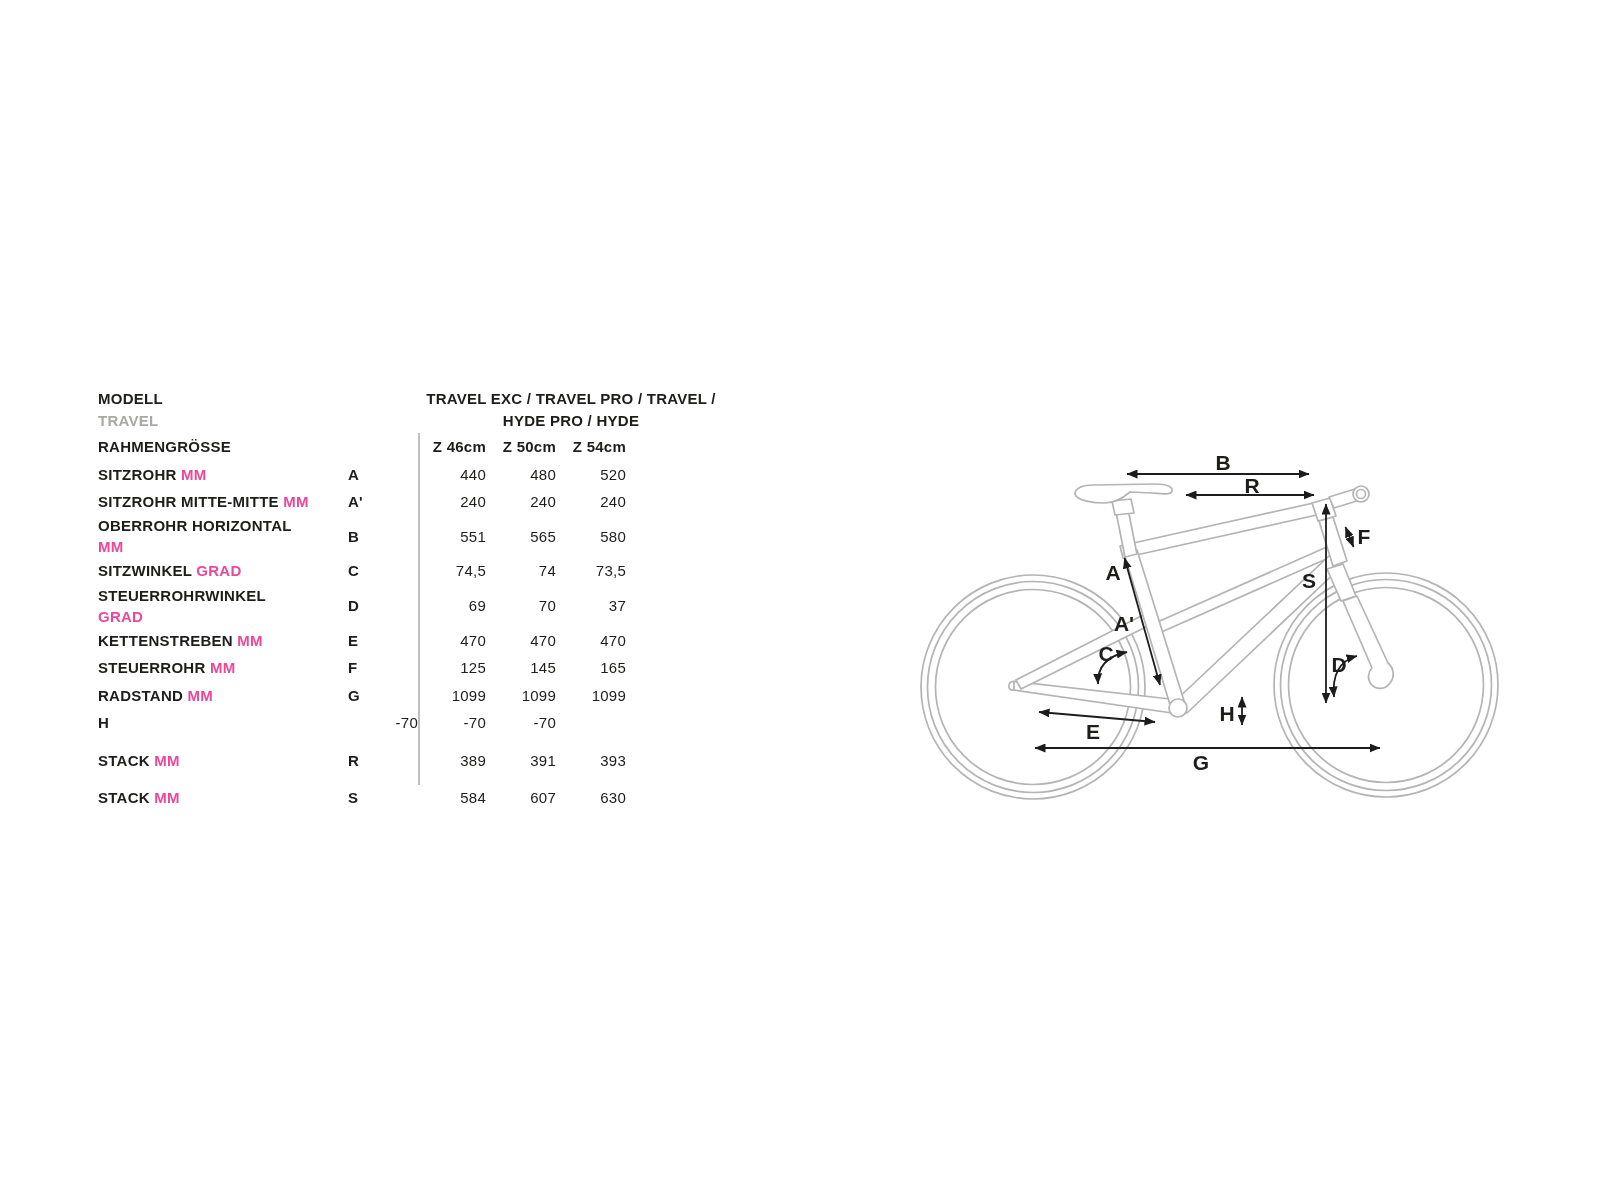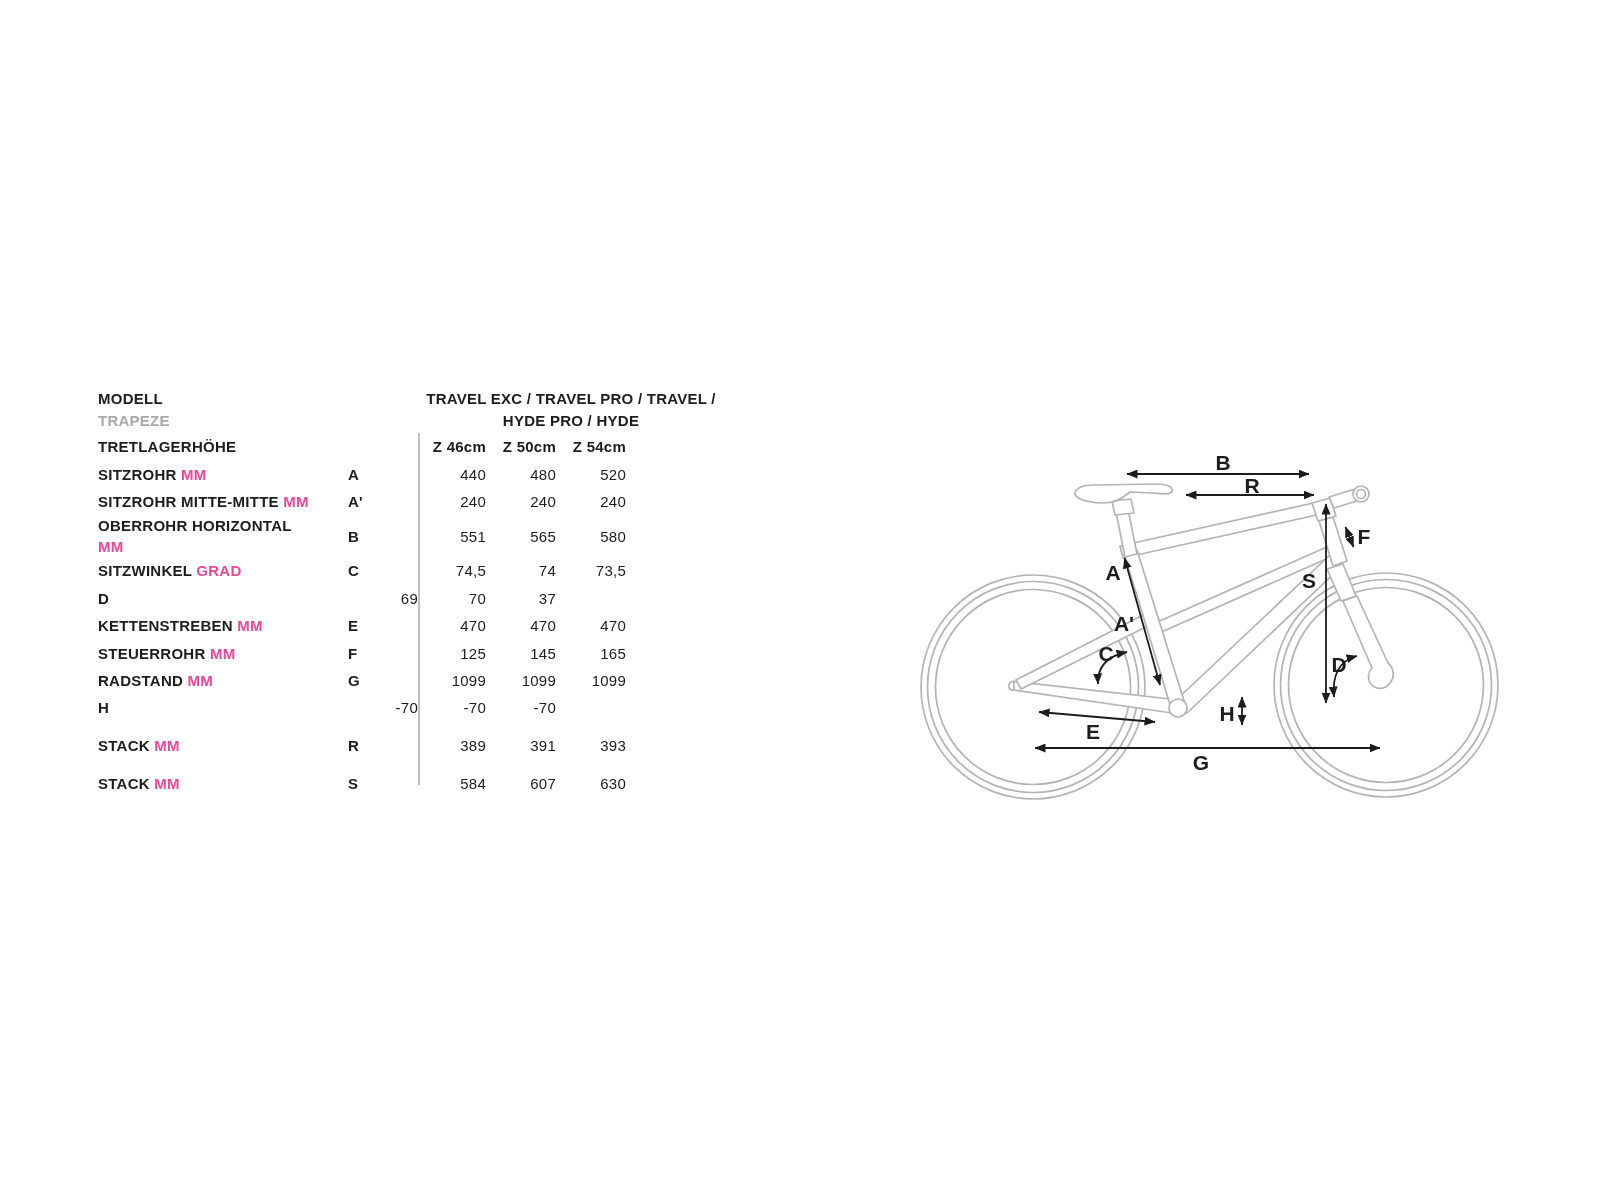--- a/index.html
+++ b/index.html
@@ -27,32 +27,32 @@
   .dim{stroke:#1c1c1c;stroke-width:1.8;fill:none;}
 </style>
 </head>
 <body>
 
 <div id="canvas">
 
   <div class="spec">
     <div class="model-label">
       <div>MODELL</div>
-      <div class="sub">TRAPEZE</div>
+      <div class="sub">TRAVEL</div>
     </div>
     <div class="model-value">
       <div>TRAVEL EXC / TRAVEL PRO / TRAVEL /</div>
       <div>HYDE PRO / HYDE</div>
     </div>
 
     <div class="divider"></div>
 
     <div class="grid">
       <div class="row">
-        <div class="cell label">TRETLAGERHÖHE</div>
+        <div class="cell label">RAHMENGRÖSSE</div>
         <div class="cell"></div>
         <div class="cell hdr">Z 46cm</div>
         <div class="cell hdr">Z 50cm</div>
         <div class="cell hdr">Z 54cm</div>
       </div>
       <div class="spec-rows" id="spec-rows">
     <div class="row">
       <div class="cell label"><span>SITZROHR</span> <span class="unit">MM</span></div>
       <div class="cell">A</div>
       <div class="cell val">440</div>
@@ -78,20 +78,21 @@
 
     <div class="row">
       <div class="cell label"><span>SITZWINKEL</span> <span class="unit">GRAD</span></div>
       <div class="cell">C</div>
       <div class="cell val">74,5</div>
       <div class="cell val">74</div>
       <div class="cell val">73,5</div>
     </div>
 
     <div class="row">
+      <div class="cell label"><span>STEUERROHRWINKEL</span> <span class="unit">GRAD</span></div>
       <div class="cell">D</div>
       <div class="cell val">69</div>
       <div class="cell val">70</div>
       <div class="cell val">37</div>
     </div>
 
     <div class="row">
       <div class="cell label"><span>KETTENSTREBEN</span> <span class="unit">MM</span></div>
       <div class="cell">E</div>
       <div class="cell val">470</div>

